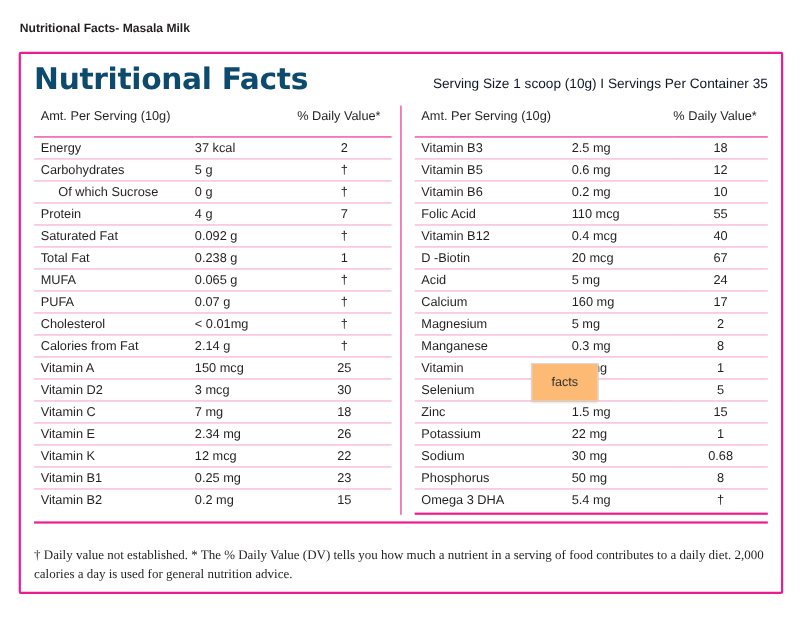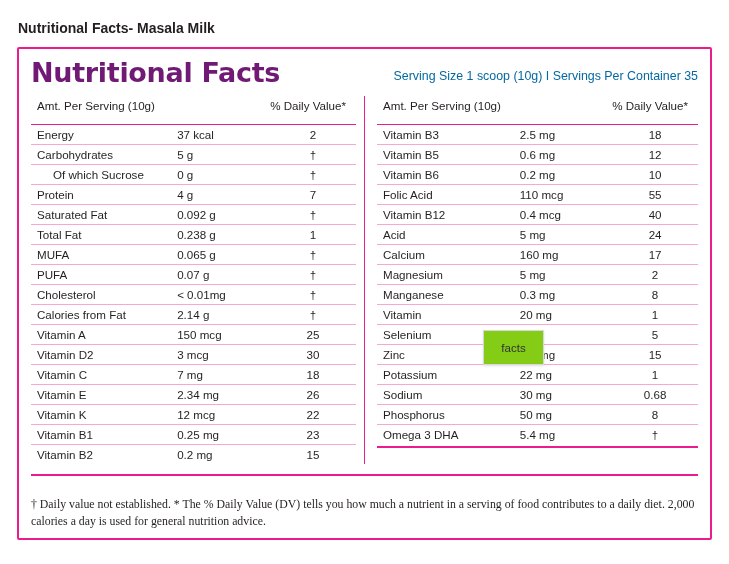--- a/index.html
+++ b/index.html
@@ -9,21 +9,21 @@
   }
   body {
     width: 729px;
     height: 564px;
     font-family: "Liberation Sans", sans-serif;
     color: #231f20;
     position: relative;
     overflow: hidden;
   }
   .page-title {
-    font-size: 14px;
+    font-size: 11px;
     font-weight: bold;
     color: #231f20;
     position: absolute;
     left: 18px;
     top: 20px;
   }
   .panel {
     position: absolute;
     left: 17px;
     top: 47px;
@@ -43,28 +43,28 @@
   }
   .header-row {
     display: flex;
     align-items: flex-end;
     justify-content: space-between;
     padding-top: 10px;
   }
   .big-title {
     font-size: 27px;
     font-weight: bold;
-    color: #701a75;
+    color: #0c4a6e;
     letter-spacing: -0.3px;
     line-height: 1.05;
     font-family: "DejaVu Sans", sans-serif;
   }
   .serving-info {
     font-size: 12.4px;
-    color: #0369a1;
+    color: #0f172a;
     padding-bottom: 4px;
     white-space: nowrap;
   }
   .columns {
     display: flex;
     margin-top: 9px;
   }
   .col {
     position: relative;
     box-sizing: border-box;
@@ -129,21 +129,21 @@
     line-height: 1.45;
     color: #231f20;
     font-family: Liberation Serif, serif;
   }
   .tooltip {
     position: absolute;
     left: 483px;
     top: 330px;
     width: 59px;
     height: 33px;
-    background: #84cc16;
+    background: #fdba74;
     border: 1px solid #d8d8d8;
     box-shadow: 0 1px 2px rgba(0,0,0,0.12);
     font-size: 11.5px;
     color: #333333;
     display: flex;
     align-items: center;
     justify-content: center;
     z-index: 5;
   }
 </style>
@@ -290,20 +290,25 @@
               <td class="c-name">Folic Acid</td>
               <td class="c-amt">110 mcg</td>
               <td class="c-dv">55</td>
             </tr>
             <tr>
               <td class="c-name">Vitamin B12</td>
               <td class="c-amt">0.4 mcg</td>
               <td class="c-dv">40</td>
             </tr>
             <tr>
+              <td class="c-name">D -Biotin</td>
+              <td class="c-amt">20 mcg</td>
+              <td class="c-dv">67</td>
+            </tr>
+            <tr>
               <td class="c-name">Acid</td>
               <td class="c-amt">5 mg</td>
               <td class="c-dv">24</td>
             </tr>
             <tr>
               <td class="c-name">Calcium</td>
               <td class="c-amt">160 mg</td>
               <td class="c-dv">17</td>
             </tr>
             <tr>

